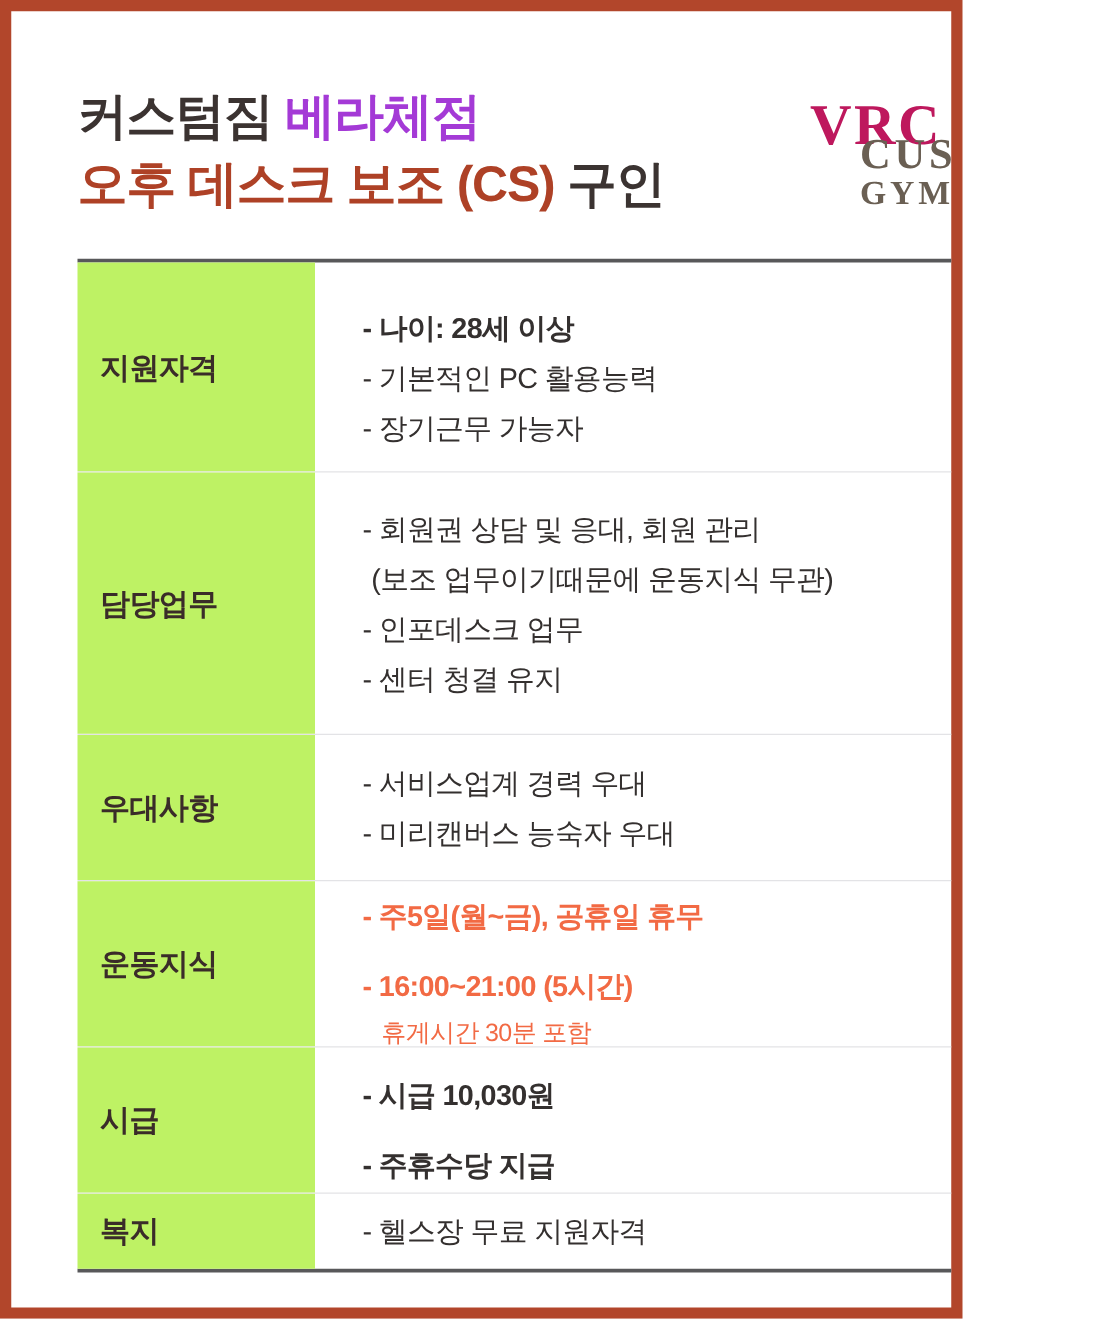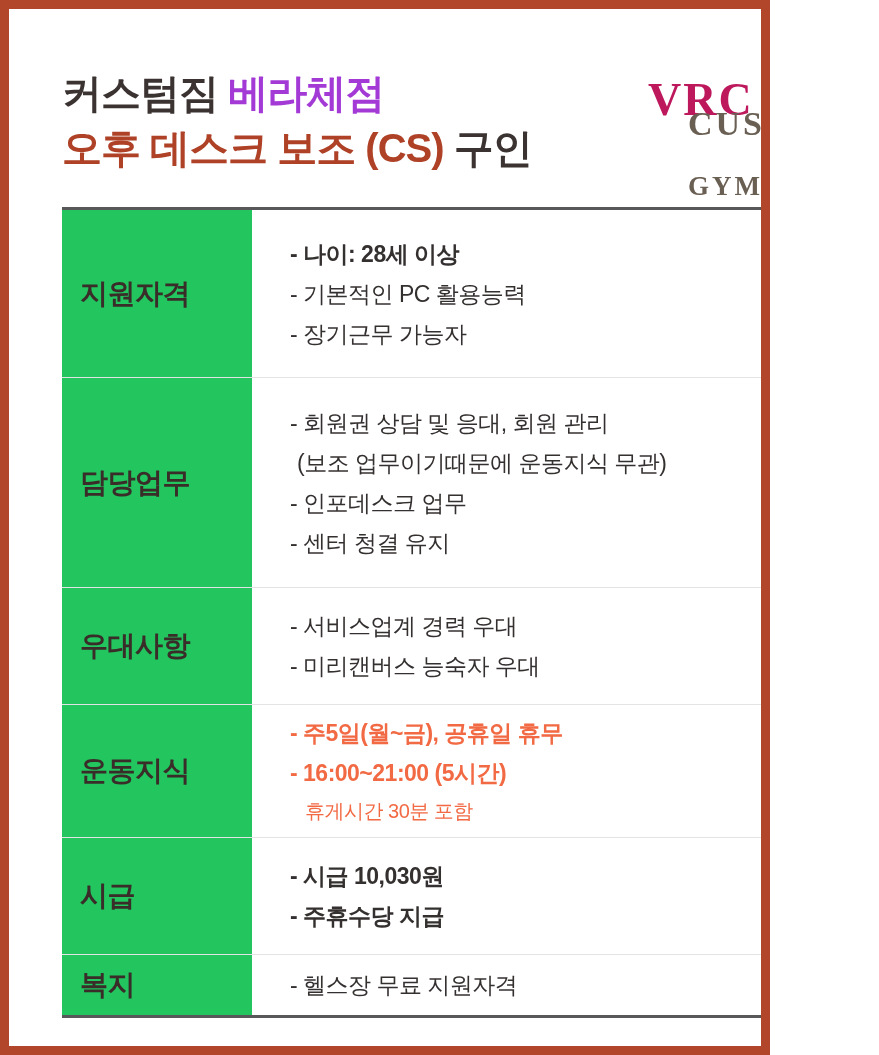--- a/index.html
+++ b/index.html
@@ -57,21 +57,20 @@
     letter-spacing: 3px;
     color: #6a5f53;
   }
   .logo .gym {
     position: absolute;
     left: 42px;
     top: 66px;
     font-size: 27px;
     letter-spacing: 3px;
     color: #6a5f53;
-    margin-top: 32px;
   }
 
   
   .job-table {
     position: absolute;
     left: 53px;
     top: 198px;
     width: 756px;
     border-top: 3px solid #58585a;
     border-bottom: 3px solid #58585a;
@@ -85,44 +84,44 @@
   .row-qualifications { height: 168px; }
   .row-duties         { height: 210px; }
   .row-preferred      { height: 117px; }
   .row-work-hours     { height: 133px; }
   .row-hourly-wage    { height: 117px; }
   .row-benefits       { height: 60px; }
 
   .label-cell {
     width: 190px;
     flex: 0 0 190px;
-    background: #22c55e;
+    background: #bef264;
     display: flex;
     align-items: center;
     padding-left: 18px;
-    font-size: 28px;
+    font-size: 24px;
     font-weight: 700;
     color: #3a2c29;
     letter-spacing: -0.5px;
   }
   .content-cell {
     flex: 1;
     display: flex;
     flex-direction: column;
     justify-content: center;
     padding-left: 38px;
   }
   .item {
     font-size: 23px;
     line-height: 40px;
     color: #34302f;
     letter-spacing: -0.5px;
     white-space: nowrap;
   }
-  .item.bold   { font-weight: 700; }
+  .item.bold   { font-weight: 700; margin-top: 16px; }
   .item.orange { color: #f26a44; }
   .item.small  { font-size: 20px; line-height: 36px; padding-left: 15px; }
   .item.paren  { padding-left: 7px; }
 </style>
 </head>
 <body>
 
 <div class="page">
 
   <div class="title">

